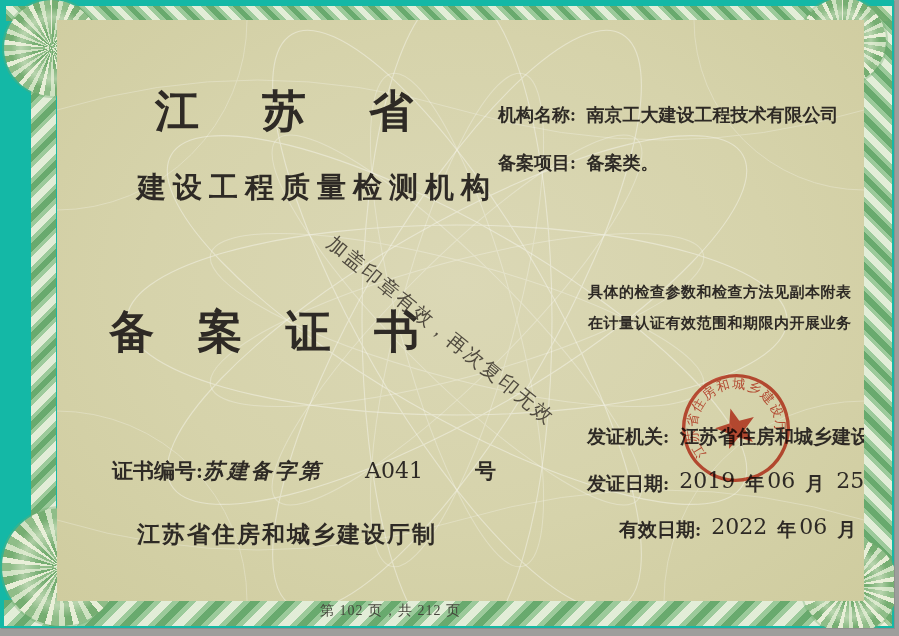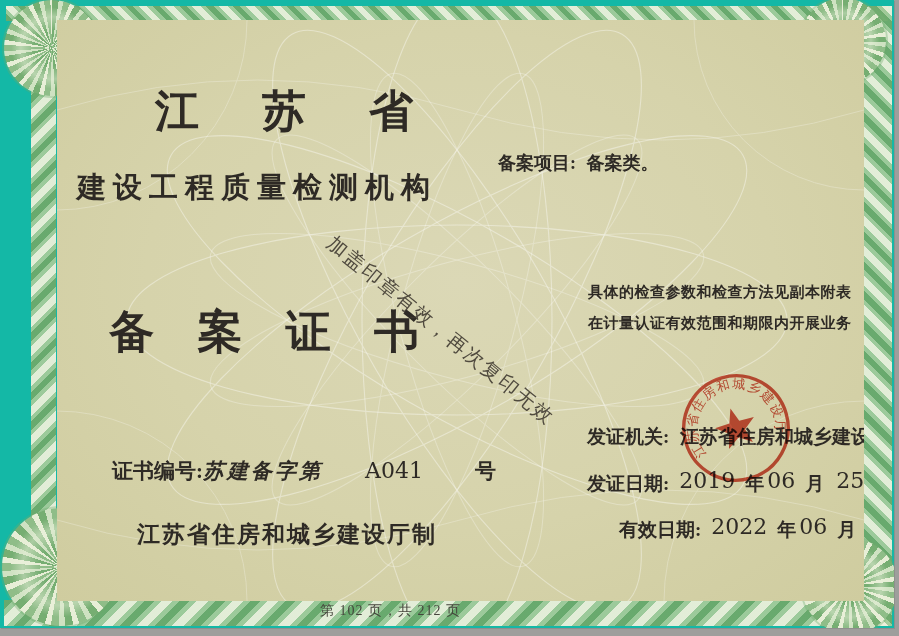--- a/index.html
+++ b/index.html
@@ -42,21 +42,21 @@
   .paper{
     position:absolute;left:57px;top:20px;width:807px;height:581px;
     background:radial-gradient(ellipse at 50% 45%,#dbd8b6 0%,#d6d3ab 55%,#cfcc9f 100%);
     overflow:hidden;color:#2e2a25;
   }
   .guilloche{position:absolute;left:0;top:0;pointer-events:none;}
   
   .abs{position:absolute;white-space:nowrap;}
   .province{left:40px;top:62px;width:400px;text-align:center;
     font-size:44px;font-weight:bold;letter-spacing:26px;}
-  .orgtype{left:20px;top:148px;width:420px;text-align:left;
+  .orgtype{left:20px;top:148px;width:420px;text-align:right;
     font-size:29px;font-weight:bold;letter-spacing:7px;}
   .certtitle{left:50px;top:282px;width:330px;text-align:center;
     font-size:45px;font-weight:bold;letter-spacing:16px;}
   .row{font-size:18px;font-weight:bold;}
   .row .lbl{font-weight:bold;}
   .row .val{font-weight:bold;margin-left:6px;}
   .r-orgname{left:441px;top:83px;}
   .r-project{left:441px;top:131px;}
   .note{left:531px;font-size:15px;font-weight:600;letter-spacing:.5px;}
   .n1{top:263px;}
@@ -139,20 +139,24 @@
     <div class="abs province">江 苏 省</div>
     <div class="abs orgtype">建设工程质量检测机构</div>
     <div class="abs certtitle">备 案 证 书</div>
 
     <div class="abs certno">
       <span class="lbl">证书编号:</span><span class="prefix">苏建备字第</span><span class="val">A041</span><span class="suffix">号</span>
     </div>
 
     <div class="abs maker">江苏省住房和城乡建设厅制</div>
 
+    <div class="abs row r-orgname">
+      <span class="lbl">机构名称:</span>
+      <span class="val">南京工大建设工程技术有限公司</span>
+    </div>
 
     <div class="abs row r-project">
       <span class="lbl">备案项目:</span>
       <span class="val">备案类。</span>
     </div>
 
     <div class="abs note n1">具体的检查参数和检查方法见副本附表</div>
     <div class="abs note n2">在计量认证有效范围和期限内开展业务</div>
 
     <div class="abs row r-authority">

